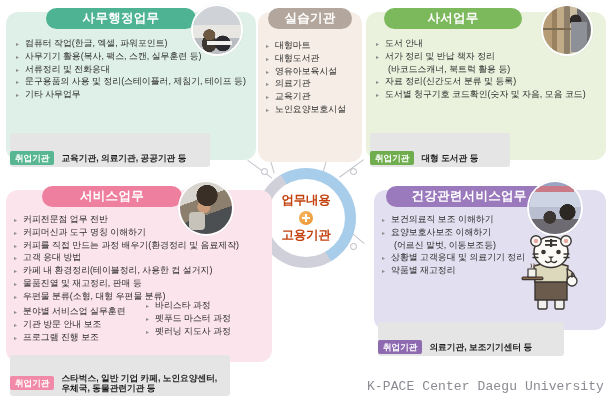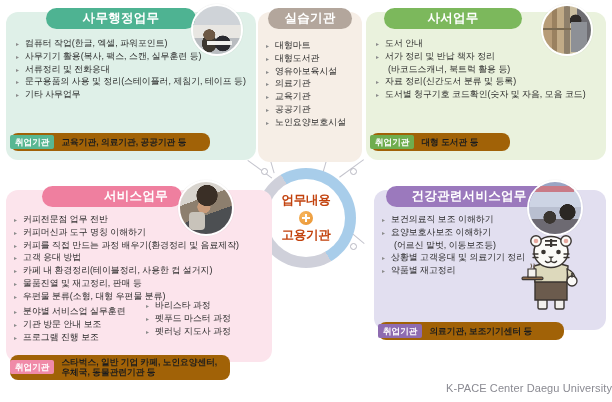--- a/index.html
+++ b/index.html
@@ -55,23 +55,23 @@
     line-height: 12.5px;
   }
 
   
   .emp-strip {
     position: absolute;
     left: 8px;
     display: flex;
     align-items: center;
     gap: 7px;
-    background: #a16207;
-    border-radius: 8px;
-    padding: 2px 6px 2px 0;
+    background: #e5e5e5;
+    border-radius: 3px;
+    padding: 18px 6px 2px 0;
   }
   .emp-badge {
     color: #ffffff;
     font-weight: bold;
     font-size: 8.6px;
     line-height: 14px;
     padding: 0 5px;
     white-space: nowrap;
     border-radius: 2px;
   }
@@ -147,24 +147,25 @@
   .connector {
     position: absolute;
     height: 1px;
     background: #c3c3cc;
     transform-origin: 0 0;
   }
 
   
   #footer {
     position: absolute;
-    right: 0; bottom: 8px;
-    font-size: 11px;
+    right: 8px; bottom: 8px;
+    font-size: 13px;
     color: #8a8a92;
     letter-spacing: .1px;
+    font-family: Liberation Mono, monospace;
   }
 
   
   #tiger { position: absolute; left: 520px; top: 233px; width: 62px; height: 80px; }
 </style>
 </head>
 <body>
 
 <div id="stage">
 
@@ -210,21 +211,20 @@
   </div>
   <div class="panel-head" style="left:268px; background:#b3a69c; width:84px;">
     <span>실습기관</span>
   </div>
   <ul class="items" style="position:absolute; left:266px; top:40px; width:96px;">
     <li>대형마트</li>
     <li>대형도서관</li>
     <li>영유아보육시설</li>
     <li>의료기관</li>
     <li>교육기관</li>
-    <li>공공기관</li>
     <li>노인요양보호시설</li>
   </ul>
 
   <div class="panel" style="left:366px; top:12px; width:240px; height:148px; background:#eaf2dd;">
   </div>
   <div class="panel-head" style="left:384px; background:#7cb85c; width:138px;">
     <span>사서업무</span>
   </div>
   <ul class="items" style="position:absolute; left:376px; top:38px; width:228px;">
     <li>도서 안내</li>
@@ -251,21 +251,21 @@
     <div class="ring-inner"></div>
     <div class="hub-text">
       <div class="hub-line">업무내용</div>
       <div class="plus"></div>
       <div class="hub-line">고용기관</div>
     </div>
   </div>
 
   <div class="panel" style="left:6px; top:190px; width:266px; height:172px; background:#fce4ec;">
   </div>
-  <div class="panel-head" style="left:42px; top:186px; background:#ef7f9f; width:140px;text-align:right;">
+  <div class="panel-head" style="left:42px; top:186px; background:#ef7f9f; width:140px;">
     <span>서비스업무</span>
   </div>
   <ul class="items" style="position:absolute; left:14px; top:214px; width:254px;">
     <li>커피전문점 업무 전반</li>
     <li>커피머신과 도구 명칭 이해하기</li>
     <li>커피를 직접 만드는 과정 배우기(환경정리 및 음료제작)</li>
     <li>고객 응대 방법</li>
     <li>카페 내 환경정리(테이블정리, 사용한 컵 설거지)</li>
     <li>물품진열 및 재고정리, 판매 등</li>
     <li>우편물 분류(소형, 대형 우편물 분류)</li>

